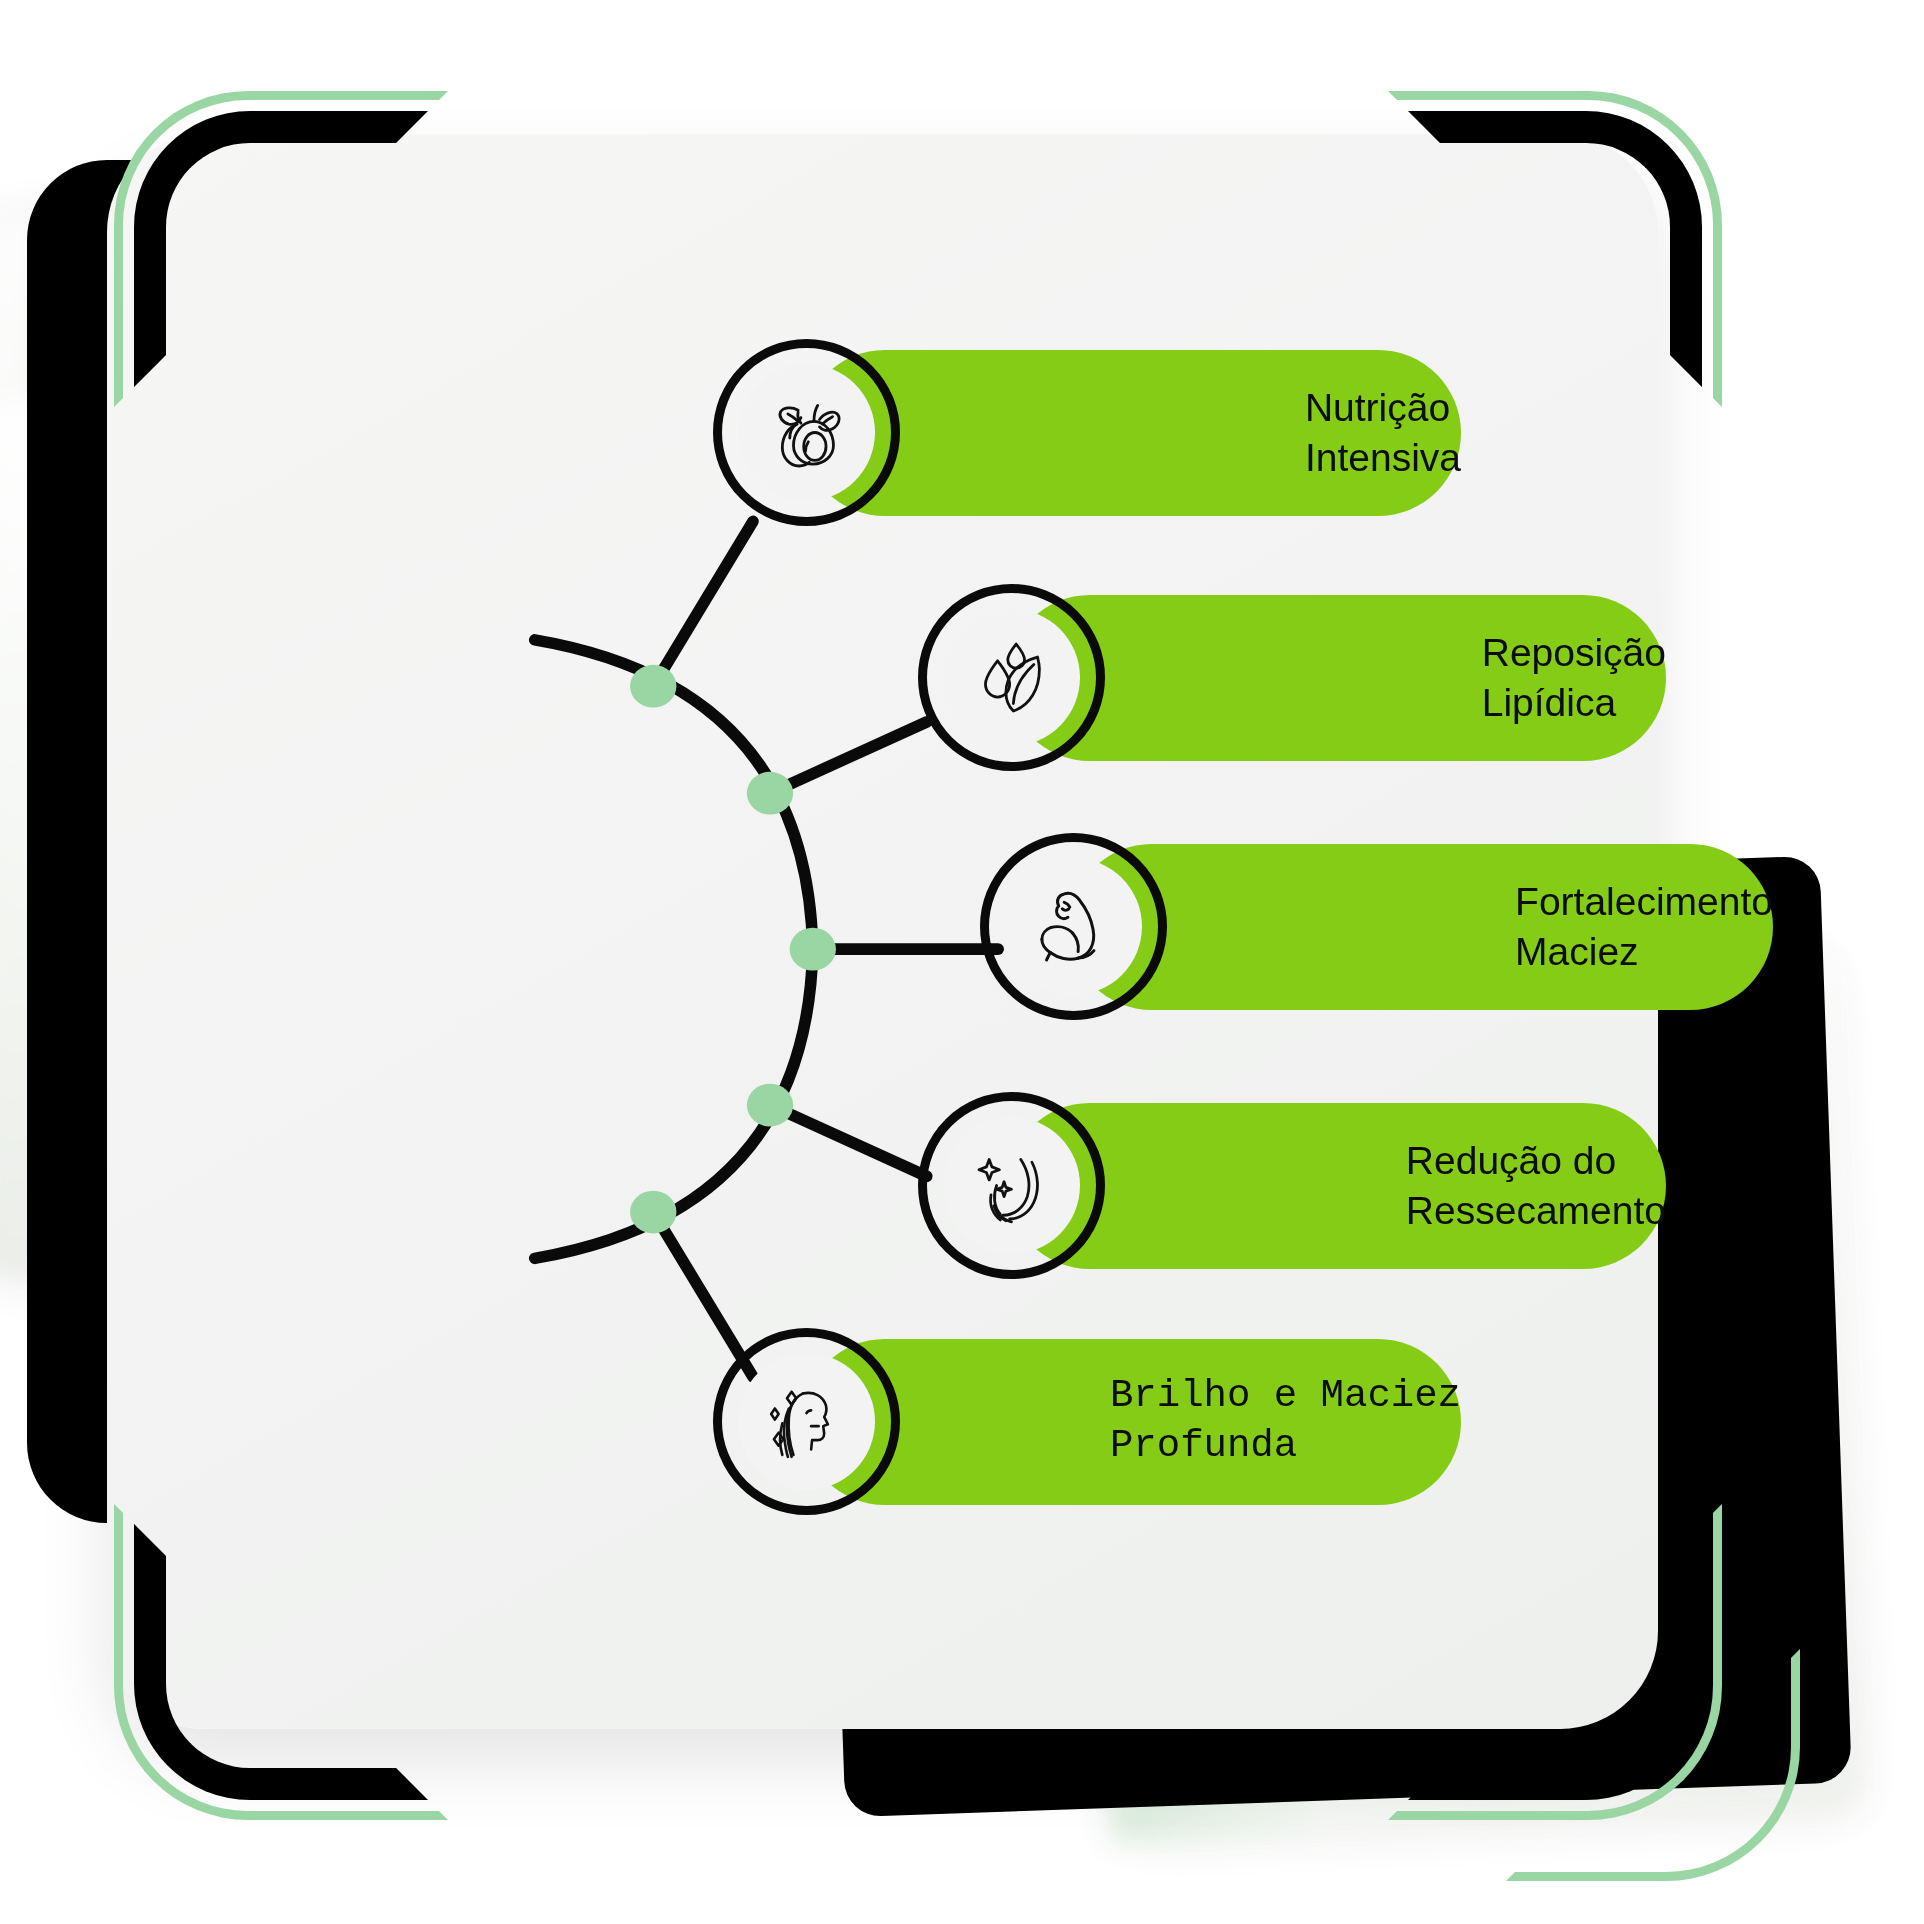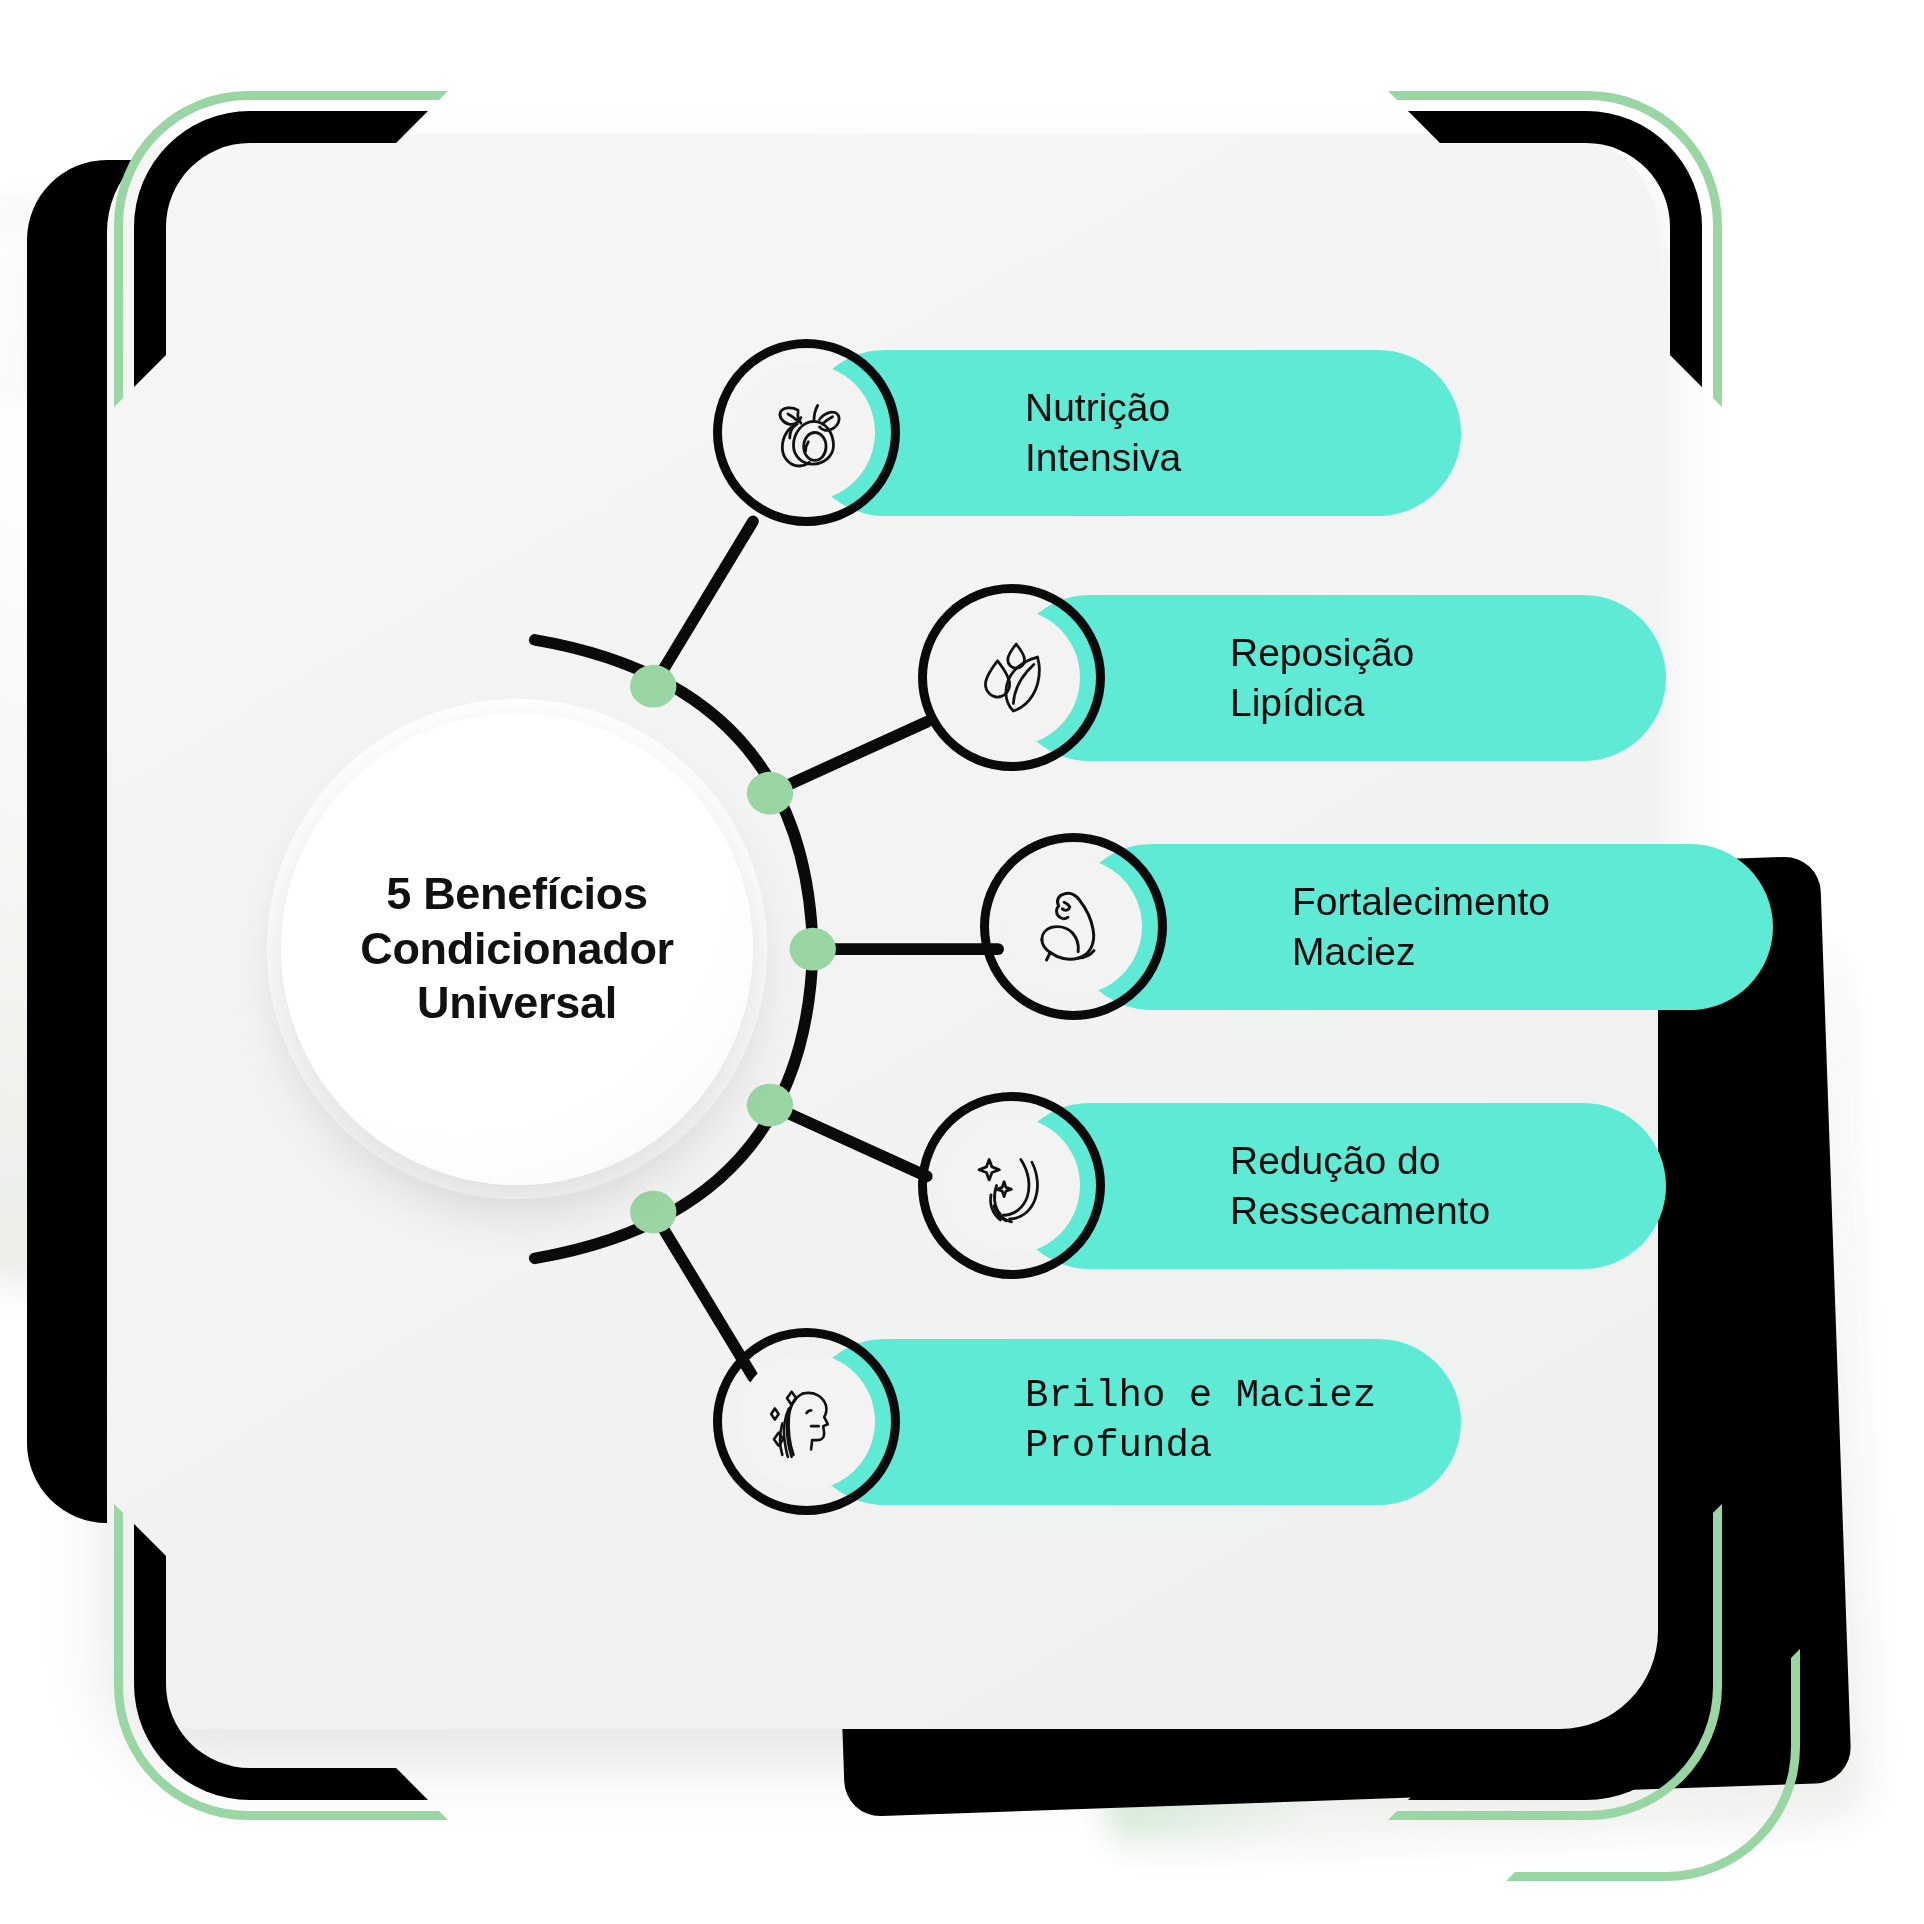--- a/index.html
+++ b/index.html
@@ -118,22 +118,22 @@
     font-size:45px;line-height:1.22;font-weight:700;color:#111111;
     letter-spacing:-0.3px;
     padding:0 32px;
     white-space:pre-line;
   }
 
   
   .row{position:absolute;height:187px;}
   .pill{
     position:absolute;left:89px;top:10.7px;height:166px;
-    background:#5eead4;border-radius:83px;
-    display:flex;align-items:center;
+    background:#84cc16;border-radius:83px;
+    display:flex;align-items:center;justify-content:flex-end;
   }
   .pill-label{
     margin-left:223px;
     font-size:39px;line-height:1.28;color:#0d0d0d;font-weight:400;
     white-space:pre-line;
   }
   .ringwrap{position:absolute;left:0;top:0;width:187px;height:187px;}
   .ring{
     position:absolute;inset:0;border-radius:50%;
     border:9.8px solid #0a0a0a;box-sizing:border-box;
@@ -206,25 +206,20 @@
     </g>
     <g>
       <ellipse cx="733" cy="770" rx="26" ry="24" fill="#9ad6a3"></ellipse>
       <ellipse cx="864" cy="890" rx="26" ry="24" fill="#9ad6a3"></ellipse>
       <ellipse cx="912" cy="1065" rx="26" ry="24" fill="#9ad6a3"></ellipse>
       <ellipse cx="864" cy="1240" rx="26" ry="24" fill="#9ad6a3"></ellipse>
       <ellipse cx="733" cy="1360" rx="26" ry="24" fill="#9ad6a3"></ellipse>
     </g>
   </svg>
 
-  <div id="hub">
-    <div id="hub-text">5 Benefícios
-Condicionador
-Universal</div>
-  </div>
 
   <div class="row" id="row-0" style="left:713px;top:339px;">
     <div class="pill" style="width:659px;">
       <span class="pill-label">Nutrição
 Intensiva</span>
     </div>
     <div class="ringwrap">
       <div class="icondisc">
         <svg viewBox="0 0 100 100" fill="none" stroke="#111" stroke-width="3" stroke-linecap="round" stroke-linejoin="round">
           <path d="M40 41c-9 3-16 13-16 25 0 11 8 20 18 20 4 0 8-1 11-4"></path>

